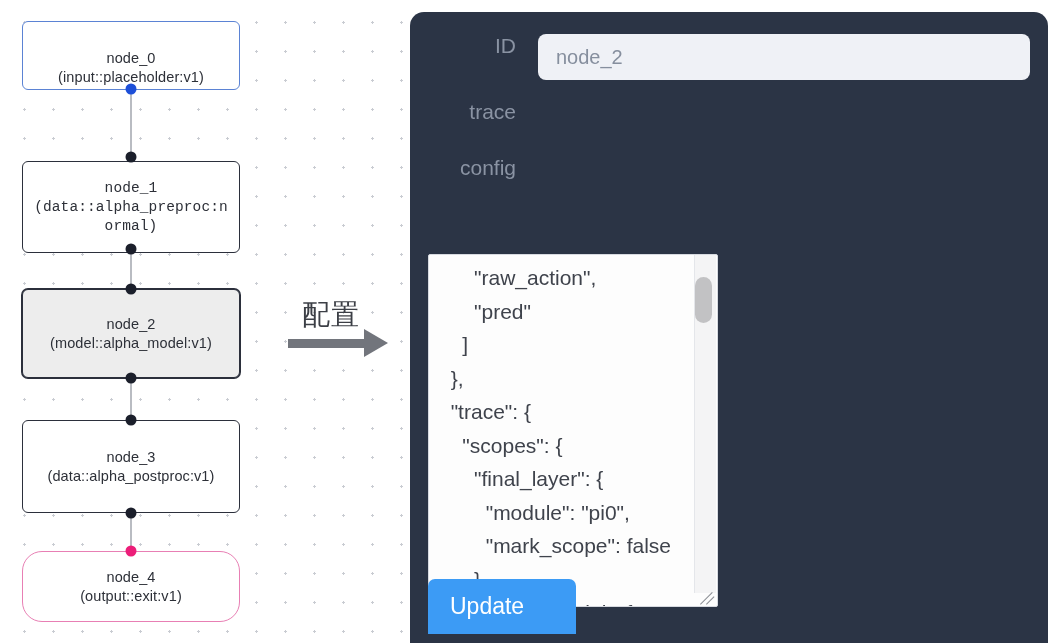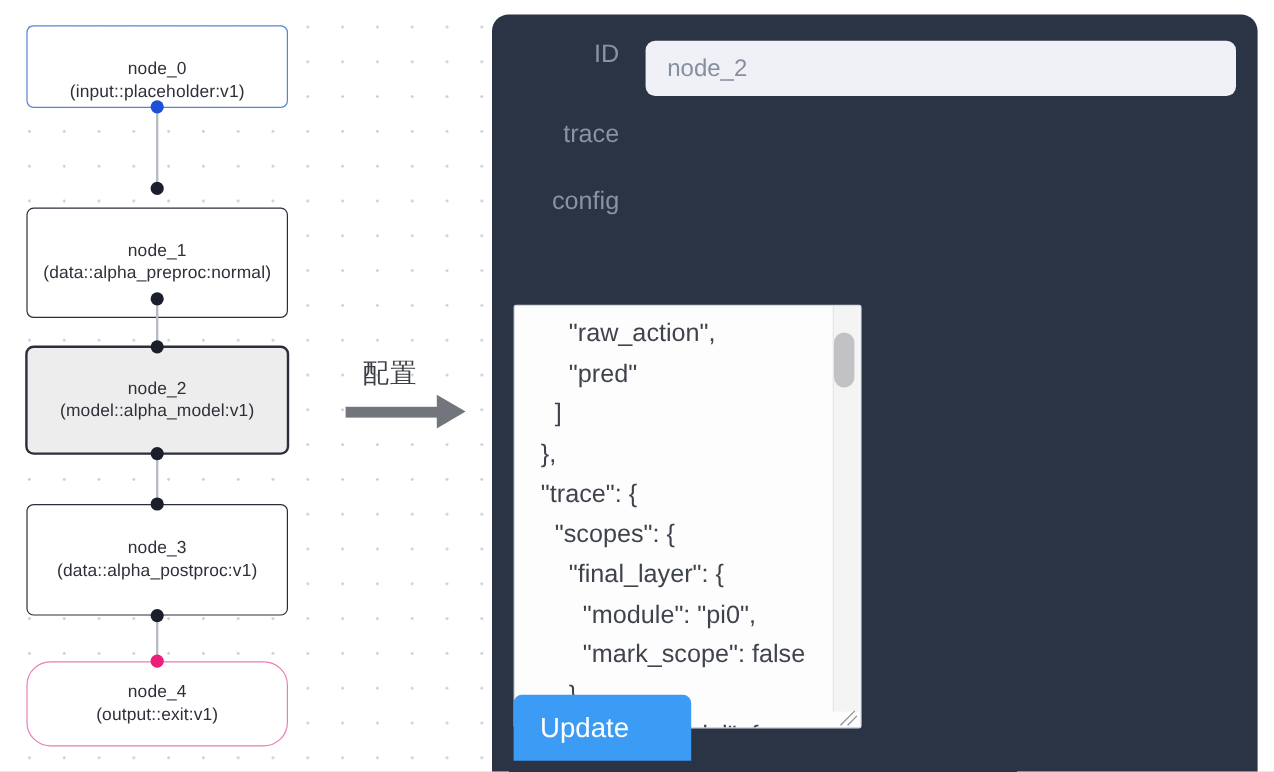--- a/index.html
+++ b/index.html
@@ -54,21 +54,21 @@
 
   
   .edge {
     position: absolute; width: 2px; background: #b9bcc2; z-index: 2;
   }
 
   
   .arrow-wrap { position: absolute; left: 288px; top: 296px; width: 110px; height: 70px; }
   .arrow-caption {
     position: absolute; left: 14px; top: 0;
-    font-size: 22px; color: #3c3f46;
+    font-size: 28px; color: #3c3f46;
     font-family: "DejaVu Sans", sans-serif;
     letter-spacing: 1px;
   }
   .arrow-body {
     position: absolute; left: 0; top: 43px; width: 78px; height: 9px;
     background: #72757c;
   }
   .arrow-head {
     position: absolute; left: 76px; top: 33px;
     width: 0; height: 0;
@@ -165,21 +165,21 @@
   <div class="edge" style="left:130px; top:89px; height:68px;"></div>
   <div class="edge" style="left:130px; top:248px; height:41px;"></div>
   <div class="edge" style="left:130px; top:377px; height:41px;"></div>
   <div class="edge" style="left:130px; top:512px; height:38px;"></div>
 
   <div class="node input-node" style="left:22px; top:21px; width:218px; height:69px;">
     <span class="lbl">node_0<br>(input::placeholder:v1)</span>
   </div>
   <div class="handle blue" style="left:131px; top:89px;"></div>
 
-  <div class="node" style="left:22px; top:173px; width:218px; height:92px;">
+  <div class="node" style="left:22px; top:161px; width:218px; height:92px;font-family:Liberation Mono, monospace;">
     <span class="lbl">node_1<br>(data::alpha_preproc:normal)</span>
   </div>
   <div class="handle" style="left:131px; top:157px;"></div>
   <div class="handle" style="left:131px; top:249px;"></div>
 
   <div class="node selected" style="left:22px; top:289px; width:218px; height:89px;">
     <span class="lbl">node_2<br>(model::alpha_model:v1)</span>
   </div>
   <div class="handle" style="left:131px; top:289px;"></div>
   <div class="handle" style="left:131px; top:378px;"></div>

